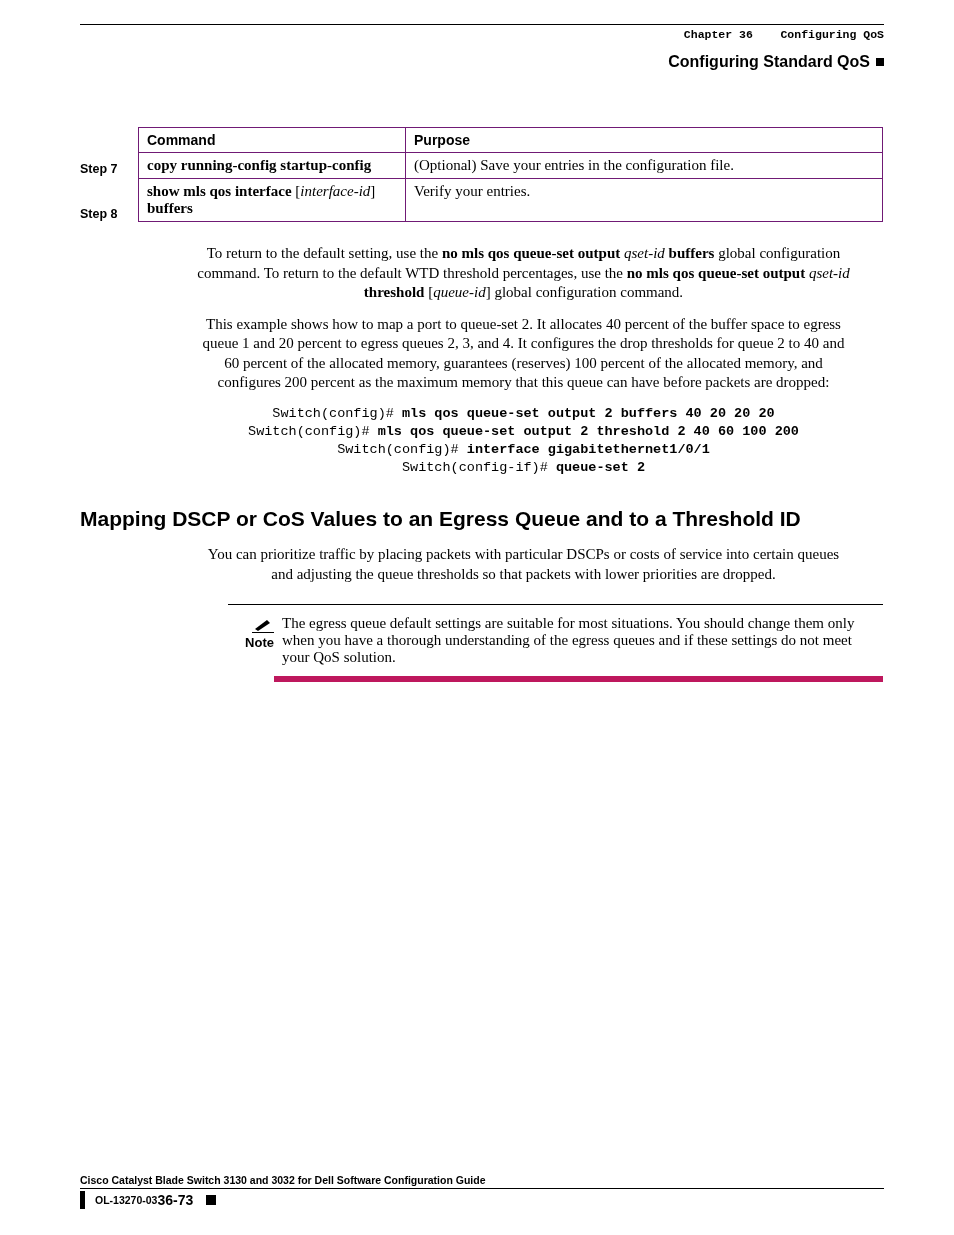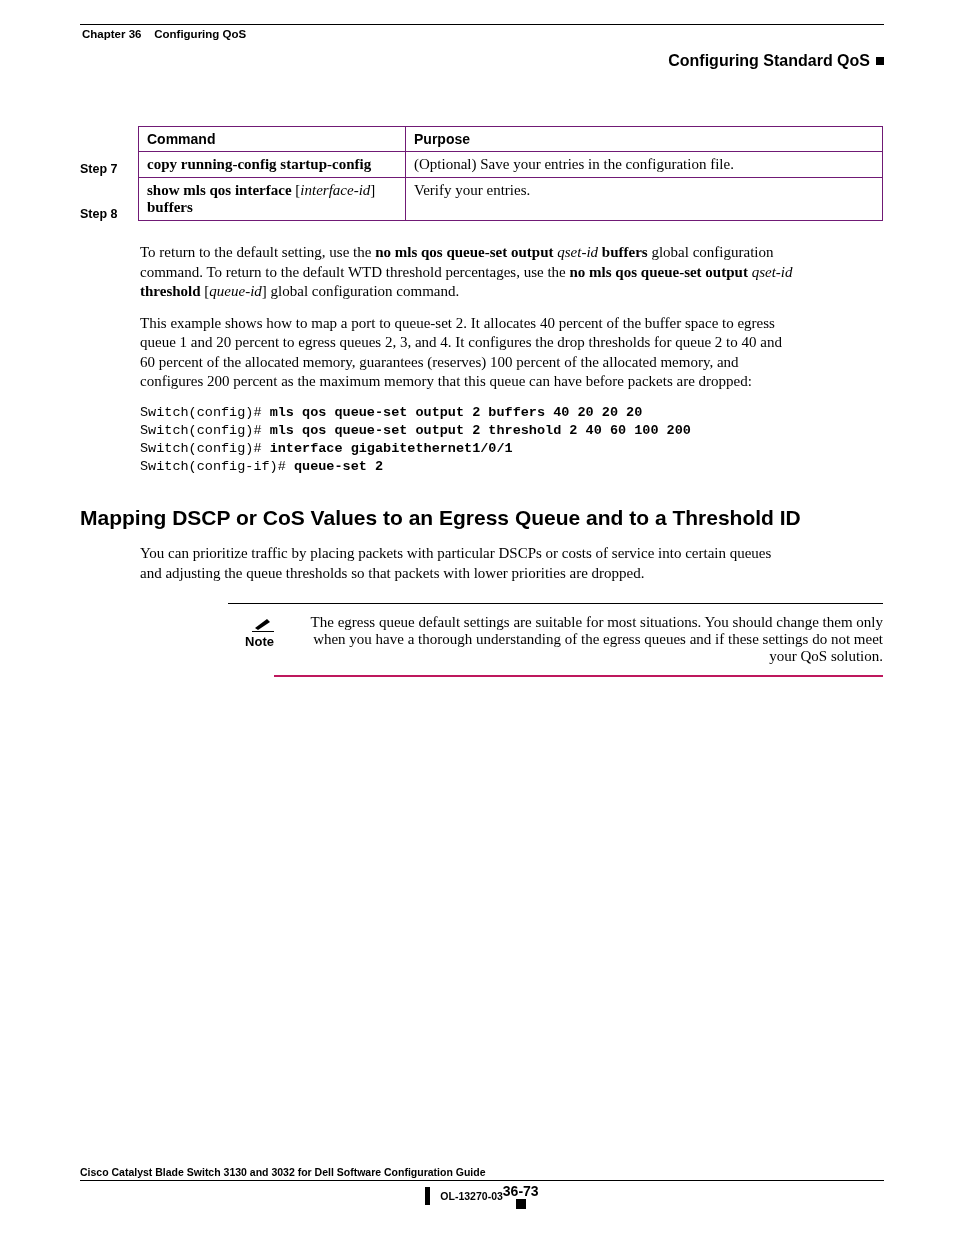--- a/index.html
+++ b/index.html
@@ -14,25 +14,25 @@
     height:1235px;
     position:relative;
     box-sizing:border-box;
     padding:24px 70px 0 80px;
   }
   .hdr-top{
     border-top:1px solid #000;
     margin-bottom:3px;
   }
   .hdr-line{
-    font-family:Liberation Sans, sans-serif;
+    font-family:Liberation Mono, monospace;
     font-size:11.5px;
     font-weight:bold;
     display:flex;
-    justify-content:flex-start;
+    justify-content:flex-end;
   }
   .hdr-left{padding-left:2px;}
   .hdr-right-row{
     display:flex;
     justify-content:flex-end;
     align-items:center;
     gap:6px;
     margin-top:12px;
     font-family:Arial, Helvetica, sans-serif;
     font-size:16px;
@@ -60,21 +60,21 @@
   }
   .step-label{
     font-family:Arial, Helvetica, sans-serif;
     font-weight:bold;
     font-size:12.5px;
     white-space:nowrap;
     padding-right:14px;
   }
   .step-row{display:flex;align-items:flex-start;width:745px;margin-left:0;}
   .step-cell{width:58px;padding-top:6px;}
-  .body-block{margin-left:60px; width:655px; margin-top:22px;}
+  .body-block{margin-left:116px; width:655px; margin-top:22px;text-align:center;}
   .body-block p{margin:0 0 12px 0; line-height:1.3;}
   .mono{font-family:"Courier New", monospace; font-size:13.5px; line-height:1.35; white-space:pre;}
   .h2{
     font-family:Arial, Helvetica, sans-serif;
     font-weight:bold;
     font-size:21px;
     margin:30px 0 14px 0;
   }
   .note-wrap{
     margin-left:148px;
@@ -91,48 +91,48 @@
     align-items:flex-end;
   }
   .pen-icon{
     width:22px;height:16px;
     border-bottom:1px solid #000;
     display:flex;align-items:flex-end;justify-content:center;
     padding-bottom:1px;
     margin-bottom:2px;
   }
   .note-lbl{font-family:Arial, Helvetica, sans-serif;font-weight:bold;font-size:13px;}
-  .note-body{flex:1;border-bottom:2px solid #be185d;padding:0 0 10px 8px;text-align:right;}
+  .note-body{flex:1;border-bottom:6px solid #be185d;padding:0 0 10px 8px;}
   .note-top{border-top:1px solid #000;padding-top:10px;}
   .footer{
     position:absolute;
     left:80px;right:70px;bottom:26px;
   }
   .foot-title{
     font-family:Arial, Helvetica, sans-serif;
     font-size:10.5px;font-weight:bold;
     text-align:left;
     border-bottom:1px solid #000;
     padding-bottom:2px;
   }
   .foot-row{
-    display:flex;justify-content:center;align-items:center;
+    display:flex;justify-content:flex-start;align-items:center;
     margin-top:2px;
   }
   .foot-left{
     display:flex;align-items:center;gap:4px;
     font-family:Arial, Helvetica, sans-serif;font-size:10.5px;font-weight:bold;
     border:1px solid #000;border-top:none;border-bottom:none;
     border-left:4px solid #000;border-right:none;
     height:18px;padding:0 0 0 0;
   }
   .foot-left::before{content:"";display:inline-block;width:1px;height:18px;background:#000;margin-right:6px;}
   .foot-right{
-    display:flex;align-items:center;gap:0;
-    font-family:Arial, Helvetica, sans-serif;font-size:14px;font-weight:bold;flex-direction:column;
+    display:flex;align-items:center;gap:13px;
+    font-family:Arial, Helvetica, sans-serif;font-size:14px;font-weight:bold;
   }
   .foot-right .sq{width:10px;height:10px;}
 </style>
 </head>
 <body>
 
 <div class="page">
 
   <div class="hdr-top"></div>
   <div class="hdr-line">

